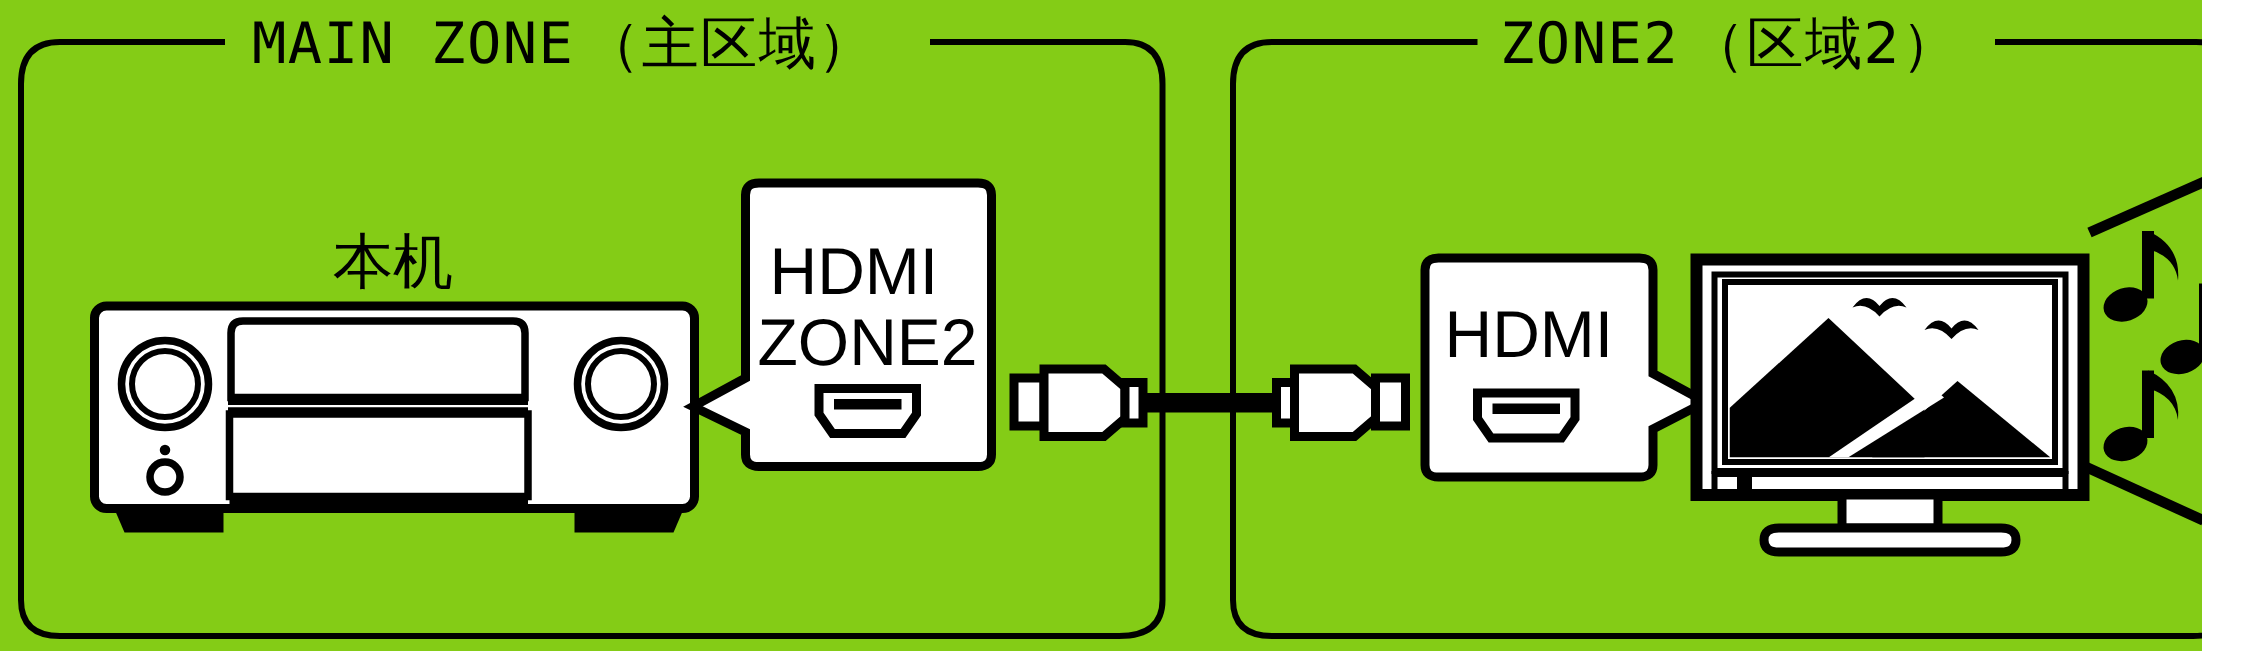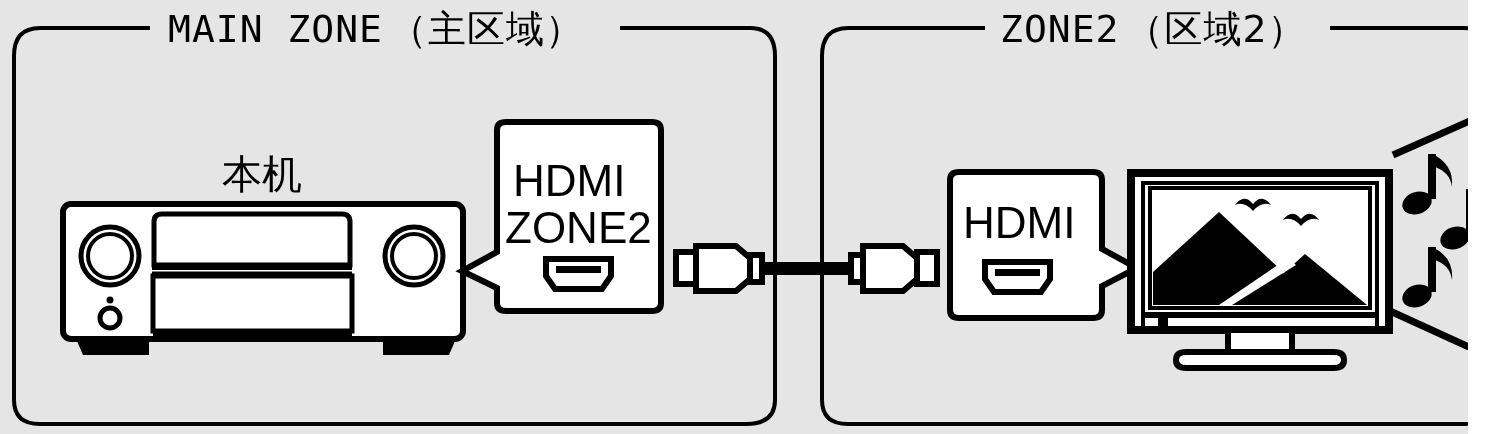--- a/index.html
+++ b/index.html
@@ -7,21 +7,21 @@
     padding: 0;
     background: #ffffff;
   }
   body {
     font-family: "DejaVu Sans", sans-serif;
   }
   #diagram-root {
     position: relative;
     width: 1468px;
     height: 434px;
-    background: #e5e5e5;
+    background: #84cc16;
     overflow: hidden;
   }
   #diagram-svg {
     position: absolute;
     left: 0;
     top: 0;
     width: 1504px;
     height: 434px;
     display: block;
   }

